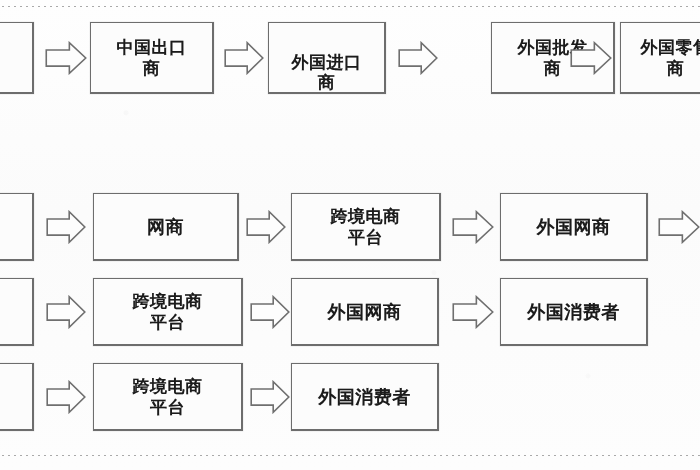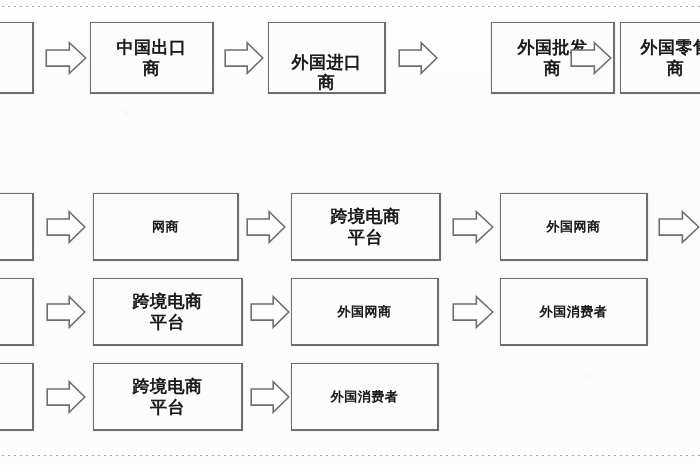--- a/index.html
+++ b/index.html
@@ -49,21 +49,21 @@
     display:flex;align-items:center;justify-content:center;
     text-align:center;
     color:#1b1b1b;
     font-weight:700;
     letter-spacing:.5px;
     line-height:1.18;
     box-shadow:0 0 0 0.4px rgba(120,120,120,.18);
   }
   .node .node-label{
     display:block;
-    font-size:13px;
+    font-size:18px;
     font-weight:700;
     padding:0 3px;
     text-shadow:0 0 0.6px rgba(40,40,40,.35);
     white-space:pre-line;
   }
   .node.two-line .node-label{font-size:17px;}
   .node.clipped-left{border-left:none;}
 
   
   .arrow{position:absolute;}

